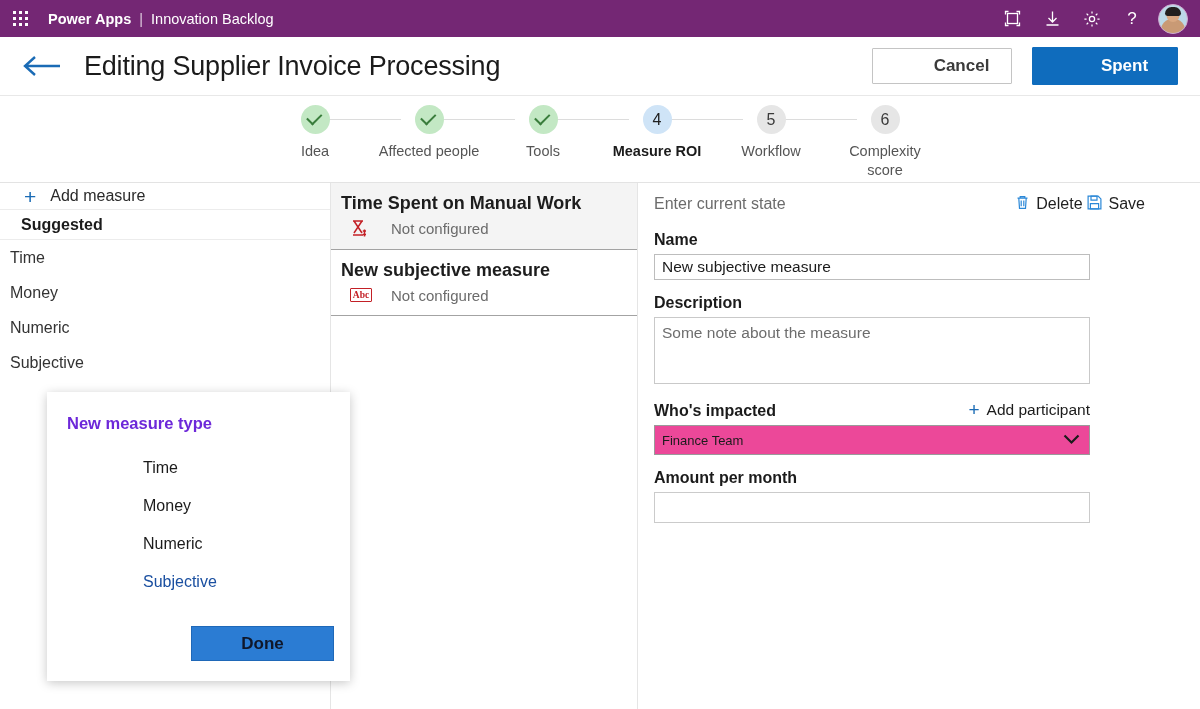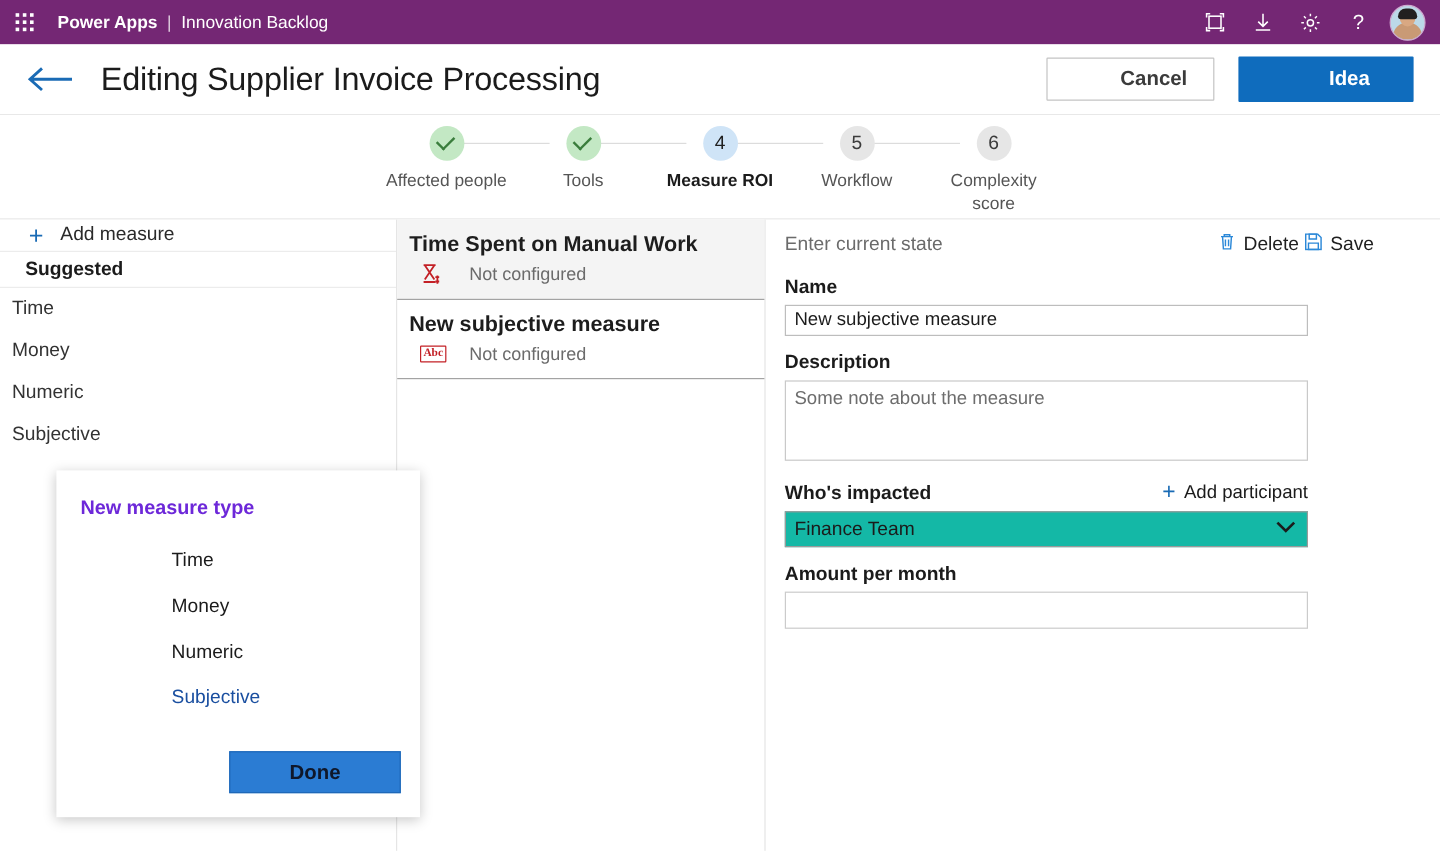--- a/index.html
+++ b/index.html
@@ -257,23 +257,23 @@
   #description-input::placeholder { color: #6d6d6d; }
   .label-row { display: flex; align-items: baseline; width: 436px; }
   #add-participant {
     margin-left: auto; display: flex; align-items: center; gap: 7px;
     font-size: 15.5px; color: #1b1b1b; cursor: pointer; font-weight: normal;
   }
   #add-participant .plus { color: #1a6bb5; font-size: 19px; line-height: 1; }
   .select-wrap { position: relative; width: 436px; }
   #participant-select {
     width: 436px; height: 30px;
-    border: 1px solid #9a9a9a; background: #14b8a6;
+    border: 1px solid #9a9a9a; background: #ec4899;
     font-family: "Liberation Sans", sans-serif;
-    font-size: 16px; color: #1b1b1b;
+    font-size: 13px; color: #1b1b1b;
     padding: 0 30px 0 7px; outline: none;
     appearance: none; -webkit-appearance: none; border-radius: 0;
     cursor: pointer;
   }
   .select-chevron {
     position: absolute; right: 10px; top: 50%;
     transform: translateY(-50%); pointer-events: none;
   }
   #amount-input {
     width: 436px; height: 31px;
@@ -374,26 +374,33 @@
   <div id="back-arrow">
     <svg width="40" height="26" viewBox="0 0 40 26">
         <g fill="none" stroke="#1a6bb5" stroke-width="2.4">
       <path d="M38 13H3M13 4L3 13l10 9"></path>
         </g>
       </svg>
   </div>
   <div id="page-title">Editing Supplier Invoice Processing</div>
   <div id="header-buttons">
     <div class="btn" id="cancel-btn">Cancel</div>
-    <div class="btn" id="next-btn">Idea</div>
+    <div class="btn" id="next-btn">Spent</div>
   </div>
 </div>
 
 <div id="stepper">
 
+  <div class="step done">
+    <div class="connector"></div>
+    <div class="circle">
+      <div class="check"></div>
+    </div>
+    <div class="step-label">Idea</div>
+  </div>
 
   <div class="step done">
     <div class="connector"></div>
     <div class="circle">
       <div class="check"></div>
     </div>
     <div class="step-label">Affected people</div>
   </div>
 
   <div class="step done">

